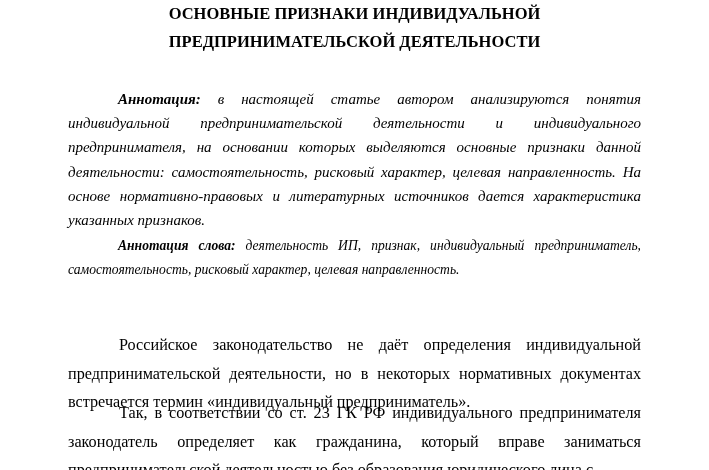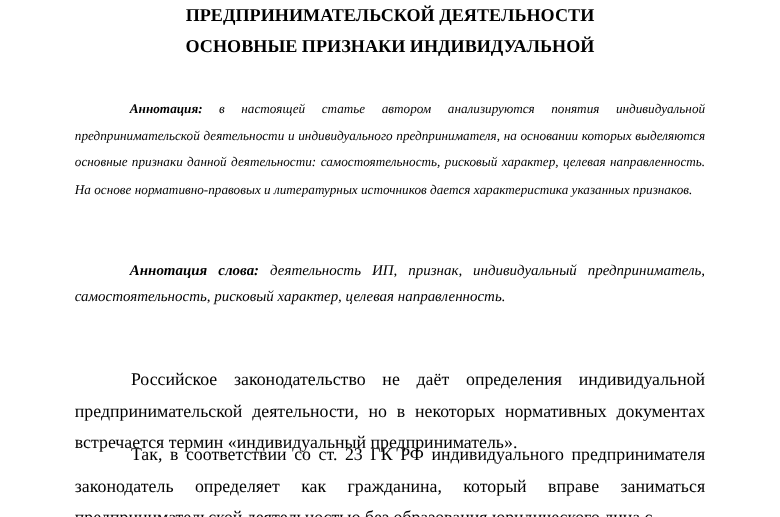--- a/index.html
+++ b/index.html
@@ -36,21 +36,21 @@
     .title span {
       display: block;
       white-space: nowrap;
     }
     .abstract {
       position: absolute;
       top: 87px;
       left: 0;
       width: 573px;
       font-style: italic;
-      font-size: 12px;
+      font-size: 15px;
       line-height: 24.2px;
       text-align: justify;
       text-indent: 50px;
       margin: 0;
     }
     .keywords {
       position: absolute;
       top: 234px;
       left: 0;
       width: 573px;
@@ -76,22 +76,22 @@
     }
     .p1 { top: 331px; }
     .p2 { top: 399px; }
   </style>
 </head>
 <body>
 
 <div class="page">
 
   <h1 class="title">
+    <span>ОСНОВНЫЕ ПРИЗНАКИ ИНДИВИДУАЛЬНОЙ</span>
     <span>ПРЕДПРИНИМАТЕЛЬСКОЙ ДЕЯТЕЛЬНОСТИ</span>
-    <span>ОСНОВНЫЕ ПРИЗНАКИ ИНДИВИДУАЛЬНОЙ</span>
   </h1>
 
   <p class="abstract"><span class="label">Аннотация:</span> <span>в настоящей статье автором анализируются понятия индивидуальной предпринимательской деятельности и индивидуального предпринимателя, на основании которых выделяются основные признаки данной деятельности: самостоятельность, рисковый характер, целевая направленность. На основе нормативно-правовых и литературных источников дается характеристика указанных признаков.</span></p>
 
   <p class="keywords"><span class="label">Аннотация слова:</span> <span>деятельность ИП, признак, индивидуальный предприниматель, самостоятельность, рисковый характер, целевая направленность.</span></p>
 
   <p class="body-para p1">Российское законодательство не даёт определения индивидуальной предпринимательской деятельности, но в некоторых нормативных документах встречается термин «индивидуальный предприниматель».</p>
 
   <p class="body-para p2">Так, в соответствии со ст. 23 ГК РФ индивидуального предпринимателя законодатель определяет как гражданина, который вправе заниматься предпринимательской деятельностью без образования юридического лица с</p>
 

